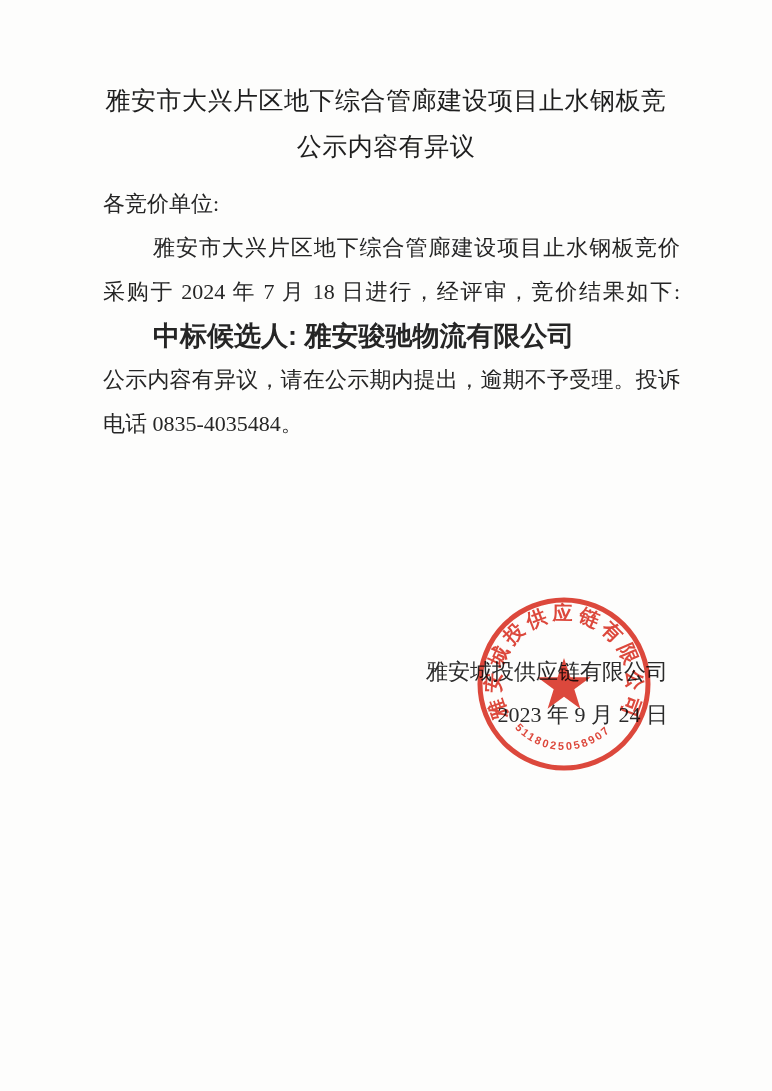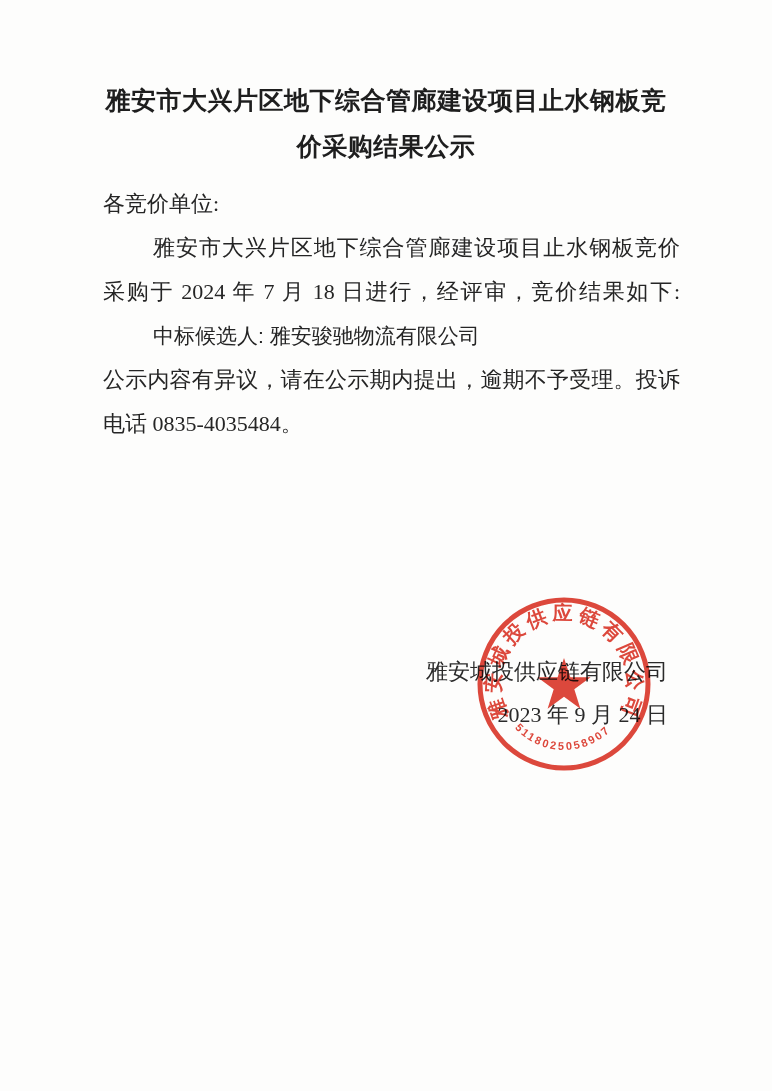--- a/index.html
+++ b/index.html
@@ -14,41 +14,41 @@
     background:var(--page-bg);
     overflow:hidden;
     color:var(--ink);
     font-family:"Liberation Serif","DejaVu Serif",serif;
   }
   .doc-title{
     position:absolute;
     top:78px;left:100px;right:100px;
     text-align:center;
     font-size:25px;
-    font-weight:700;
+    font-weight:400;
     line-height:46px;
     color:#1e1e1e;
     letter-spacing:0.5px;
   }
   .doc-body{
     position:absolute;
     top:182px;left:103px;width:577px;
     font-size:22px;
     line-height:44px;
   }
   .line{min-height:44px;}
   .line.fill{
     text-align:justify;
     text-align-last:justify;
   }
   .line.indent{text-indent:50px;}
   .line.hei{
     font-family:"Liberation Sans","DejaVu Sans",sans-serif;
-    font-weight:400;
-    font-size:21px;
+    font-weight:700;
+    font-size:27px;
   }
   .signature{
     position:absolute;
     top:650px;right:104px;
     text-align:right;
     font-size:22px;
     line-height:43px;
     color:#2a2a2a;
   }
   .stamp{
@@ -81,21 +81,21 @@
   }
   .stamp .star{fill:var(--stamp-color);}
 </style>
 </head>
 <body>
 
 <div class="page">
 
   <div class="doc-title">
     <div>雅安市大兴片区地下综合管廊建设项目止水钢板竞</div>
-    <div>价采购结果公示</div>
+    <div>公示内容有异议</div>
   </div>
 
   <div class="doc-body">
     <div class="line">各竞价单位:</div>
     <div class="line indent fill">雅安市大兴片区地下综合管廊建设项目止水钢板竞价</div>
     <div class="line fill">采购于 2024 年 7 月 18 日进行，经评审，竞价结果如下:</div>
     <div class="line indent hei">中标候选人: 雅安骏驰物流有限公司</div>
     <div class="line fill">公示内容有异议，请在公示期内提出，逾期不予受理。投诉</div>
     <div class="line">电话 0835-4035484。</div>
   </div>

